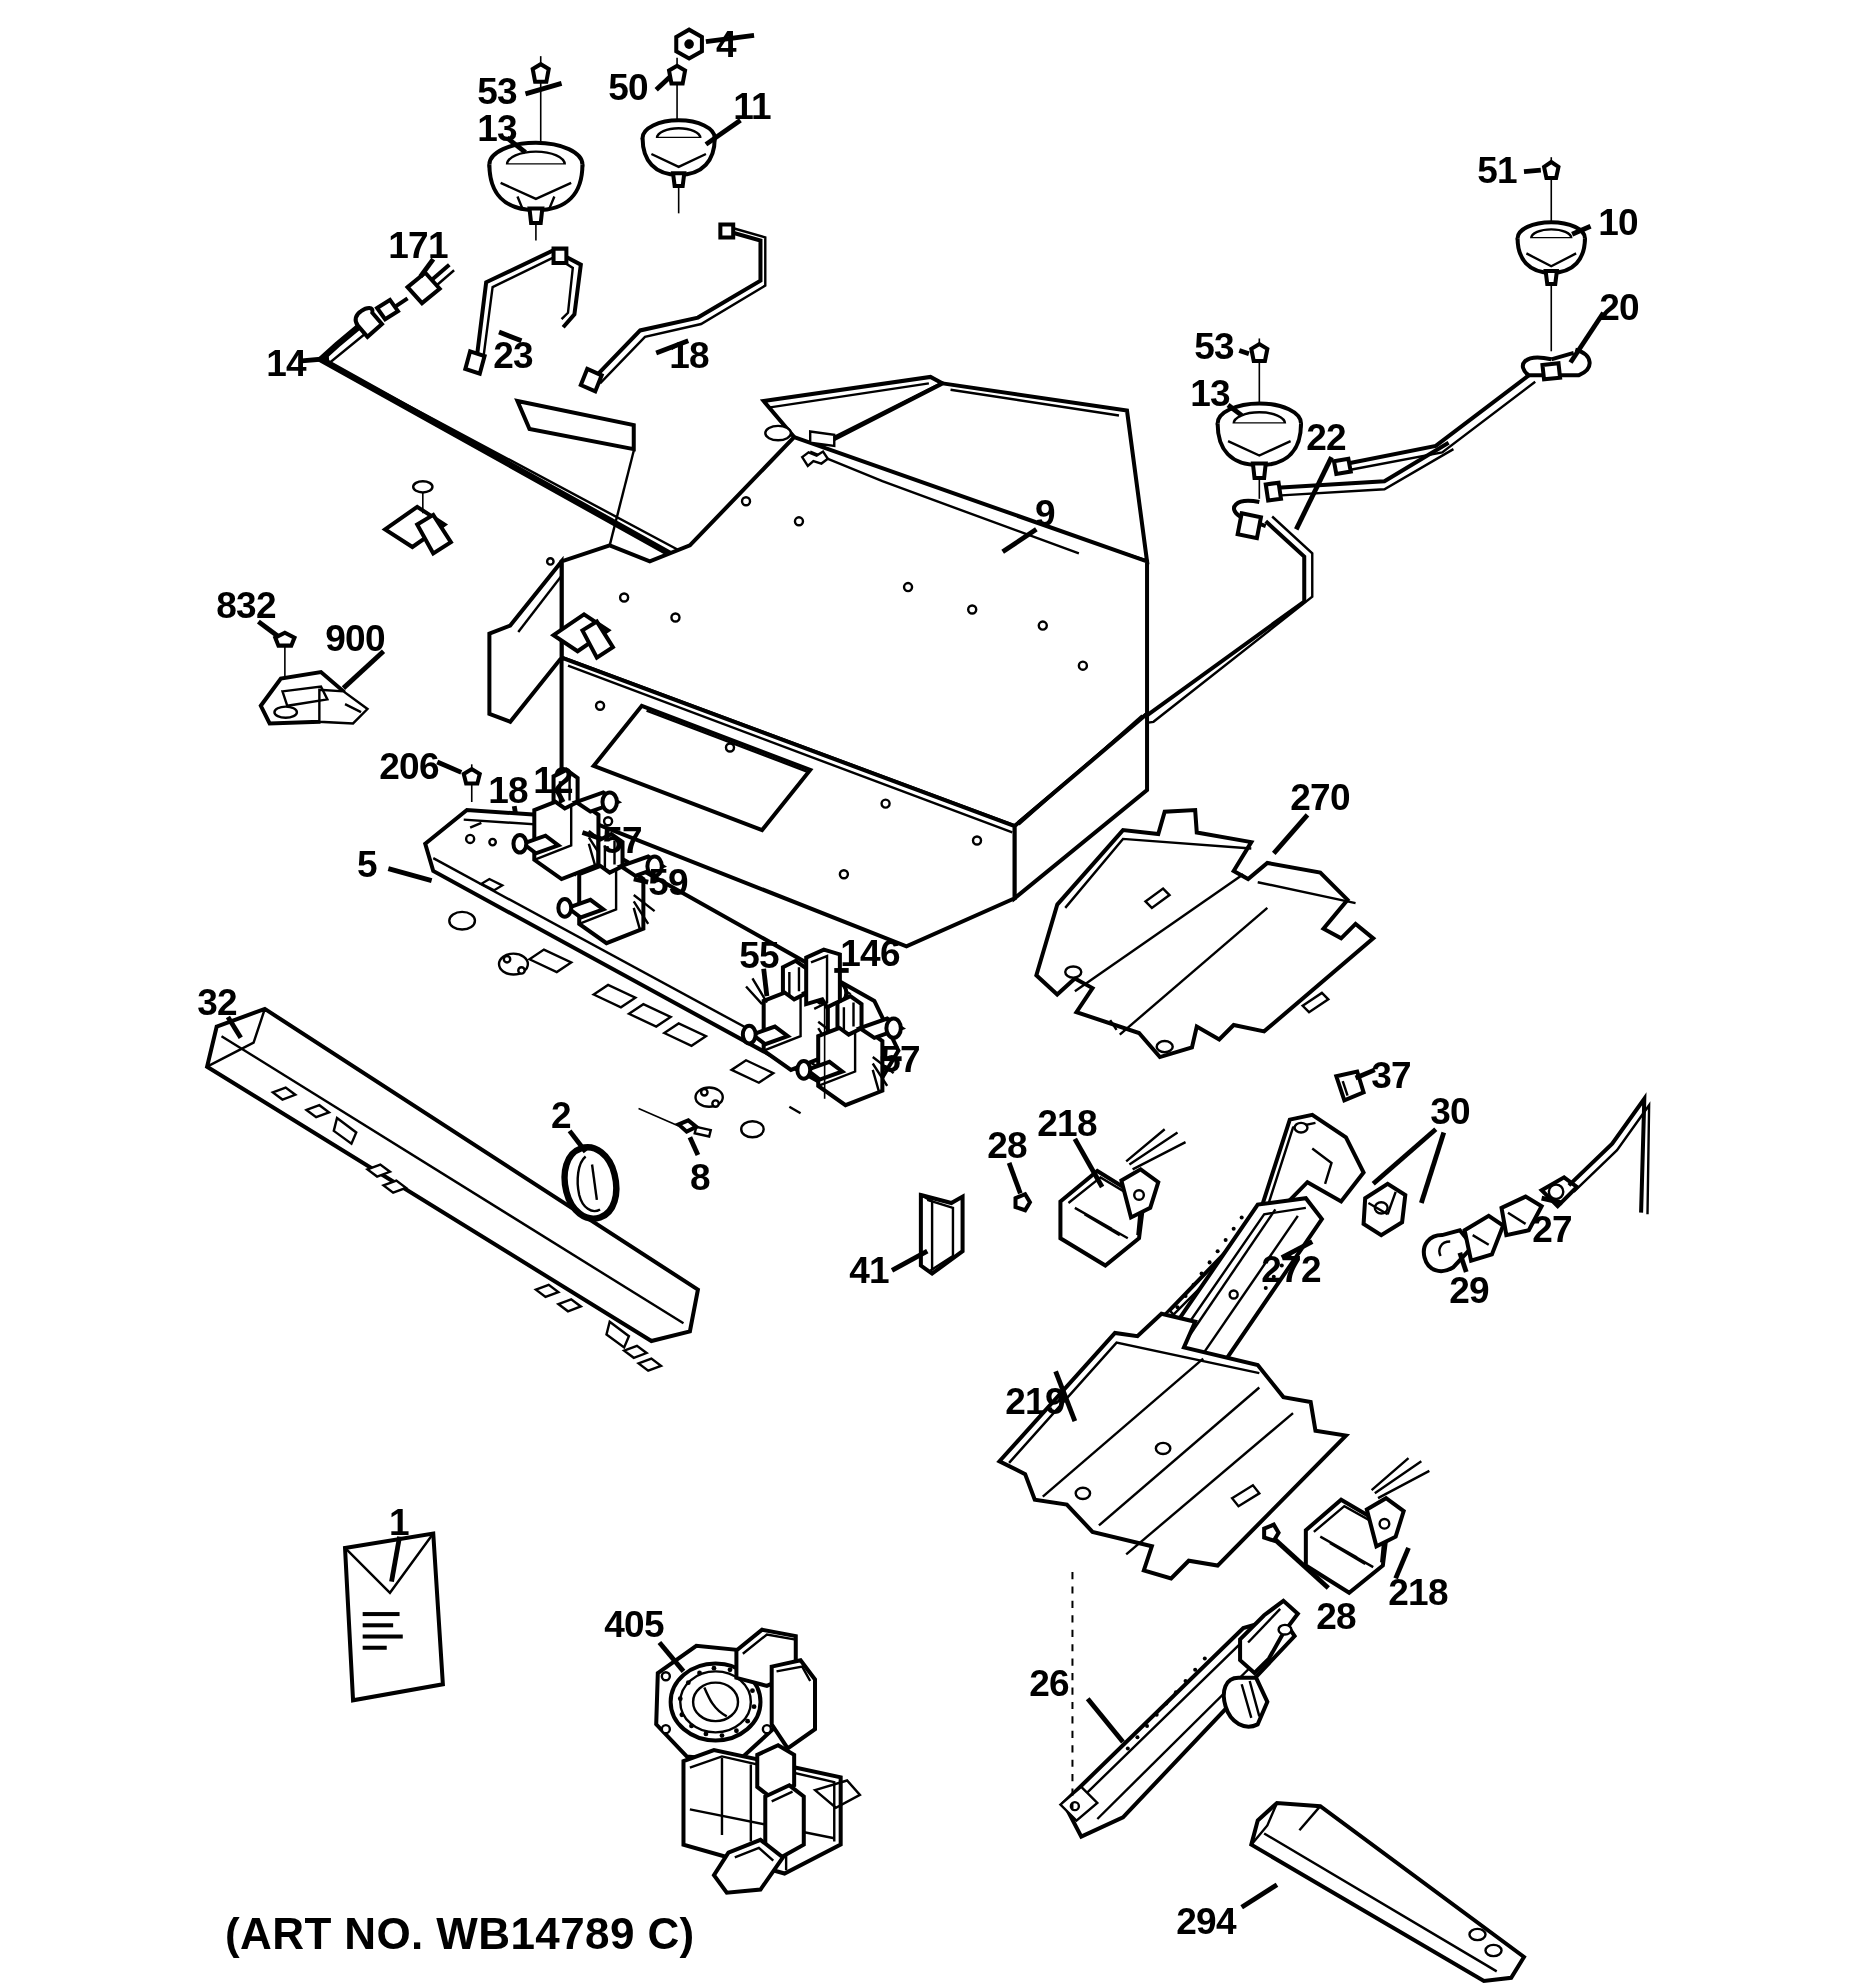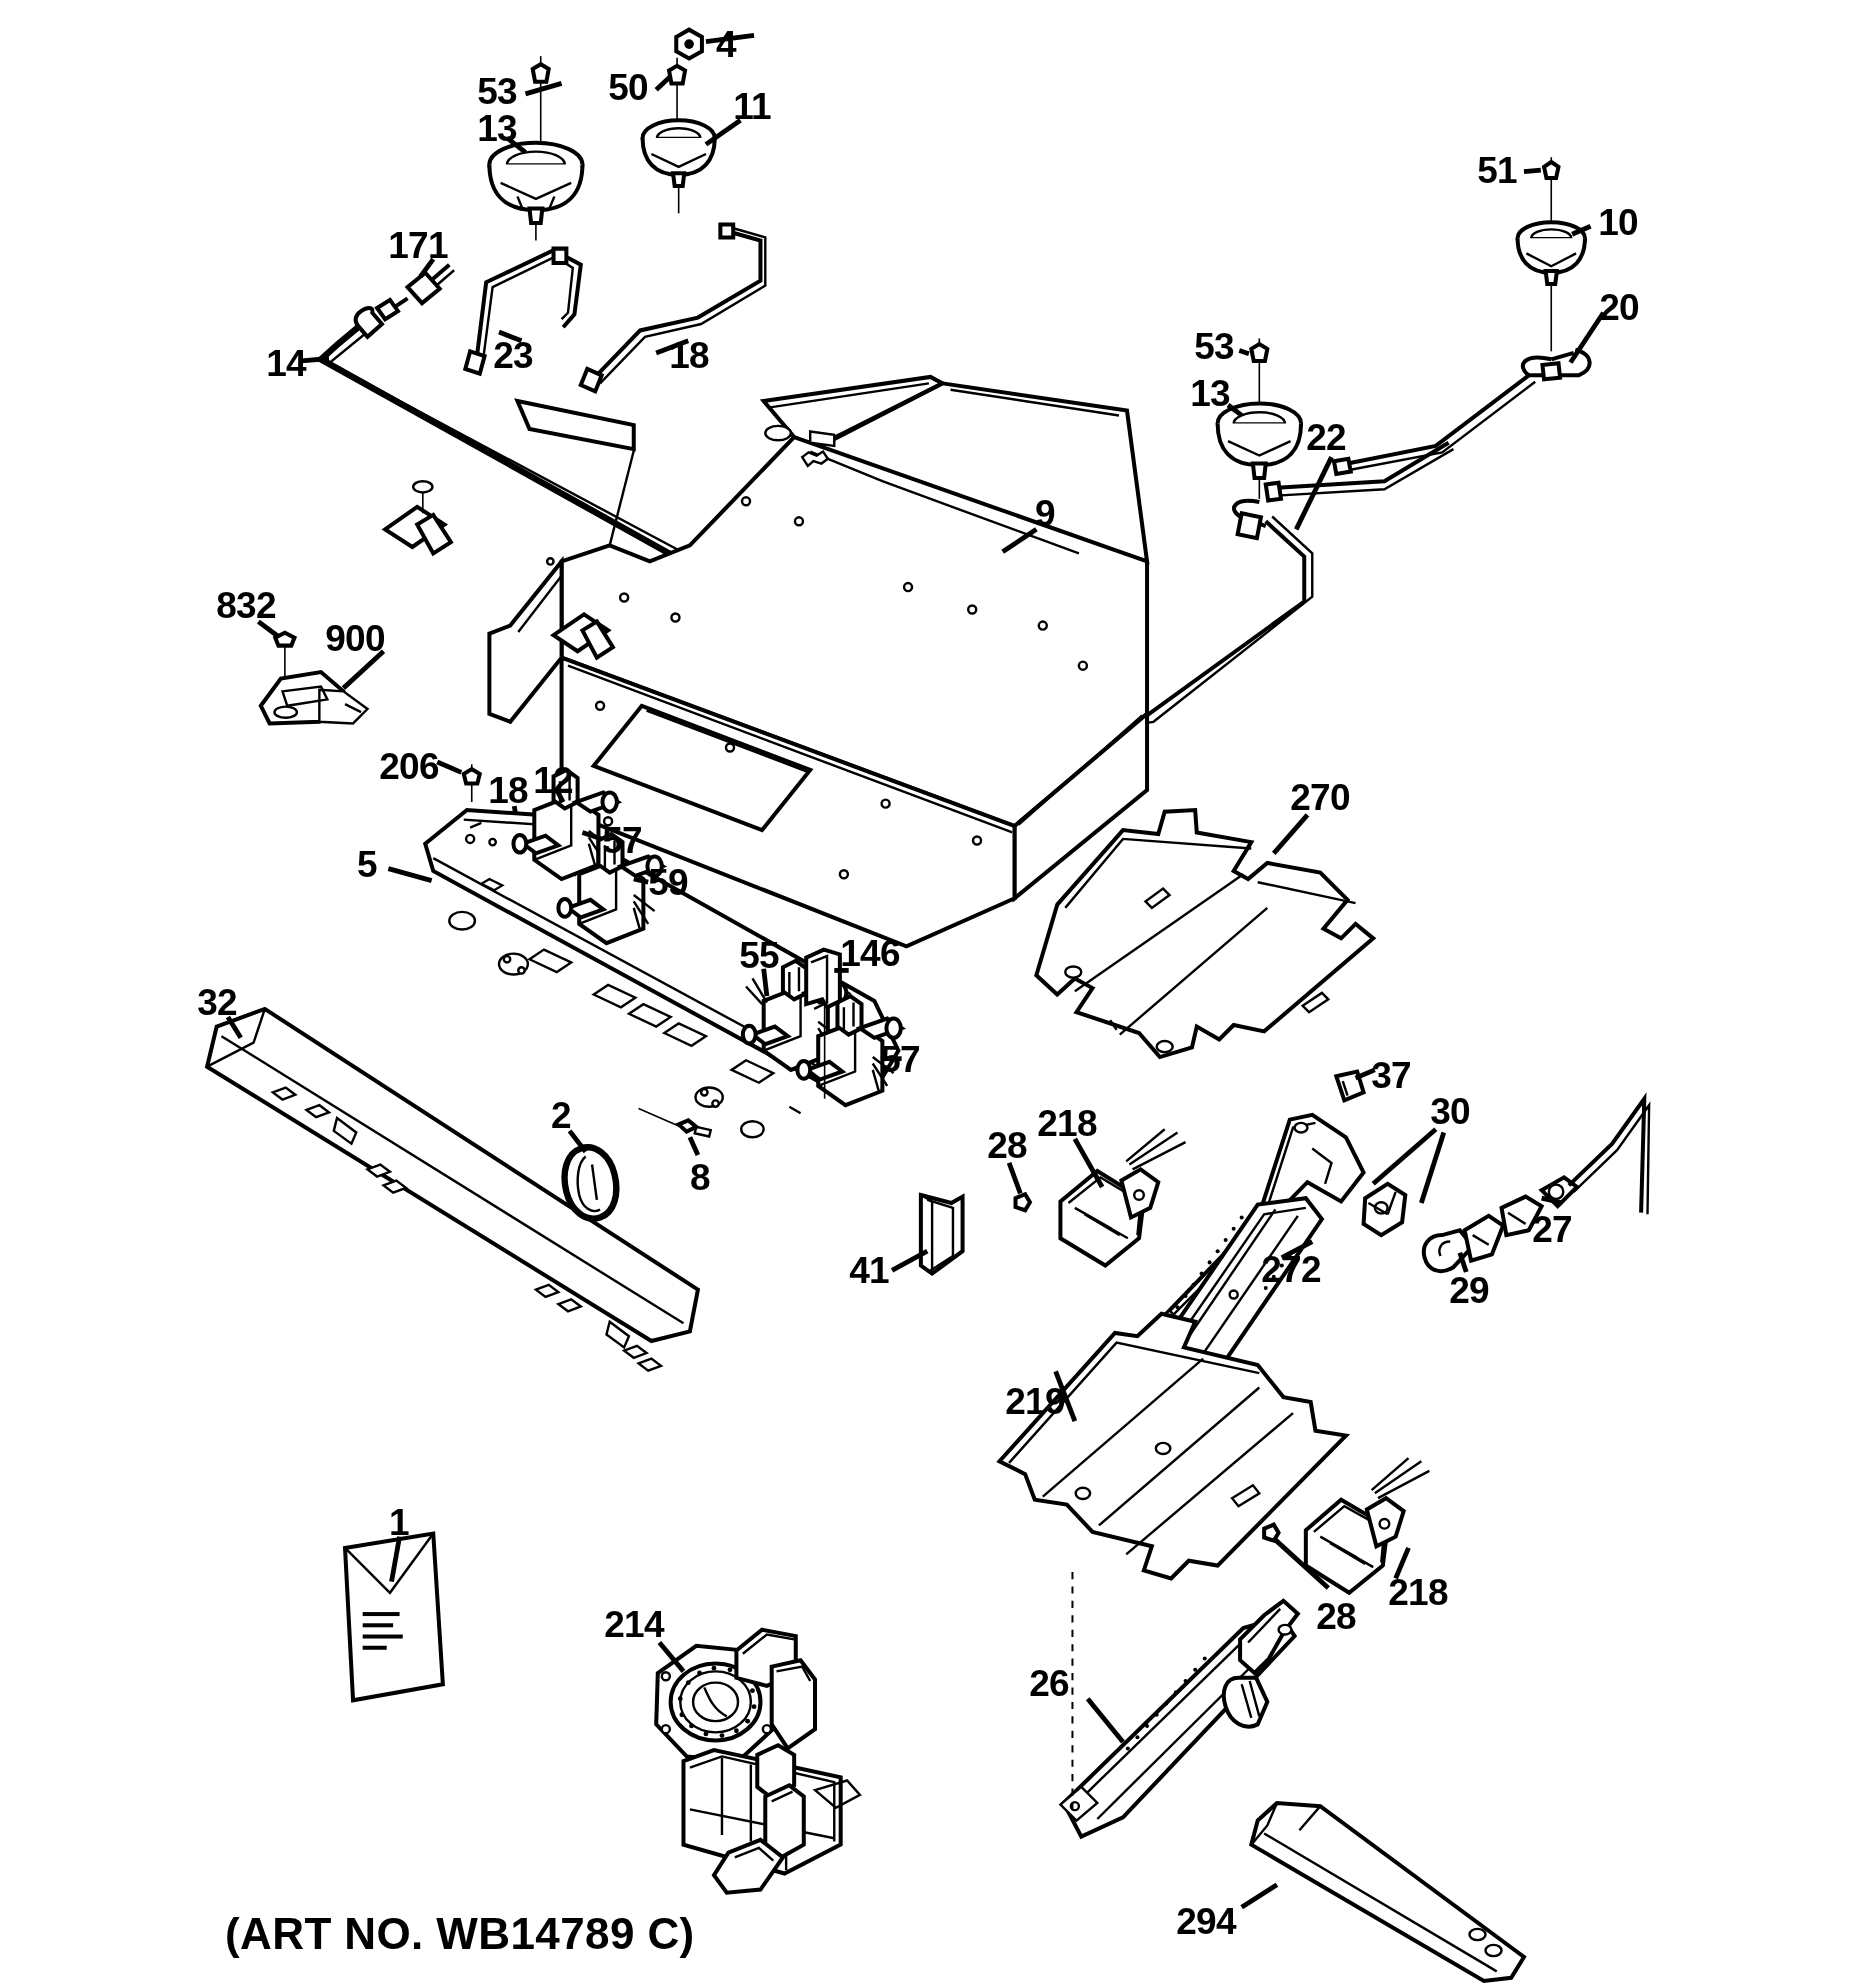--- a/index.html
+++ b/index.html
@@ -646,20 +646,20 @@
   <div class="lbl" style="left:561px;  top:1115px;">2</div>
   <div class="lbl" style="left:700px;  top:1177px;">8</div>
   <div class="lbl" style="left:1552px; top:1229px;">27</div>
   <div class="lbl" style="left:1291px; top:1269px;">272</div>
   <div class="lbl" style="left:1469px; top:1290px;">29</div>
   <div class="lbl" style="left:869px; top:1270px;">41</div>
   <div class="lbl" style="left:1035px; top:1353px;margin-top:48px;">219</div>
   <div class="lbl" style="left:399px;  top:1522px;">1</div>
   <div class="lbl" style="left:1418px; top:1592px;">218</div>
   <div class="lbl" style="left:1336px; top:1616px;">28</div>
-  <div class="lbl" style="left:634px;  top:1624px;">214</div>
+  <div class="lbl" style="left:634px;  top:1624px;">405</div>
   <div class="lbl" style="left:1049px; top:1683px;">26</div>
   <div class="lbl" style="left:1206px; top:1921px;">294</div>
 
   <div id="art">(ART NO. WB14789 C)</div>
 
 </div>
 
 
 </body></html>

